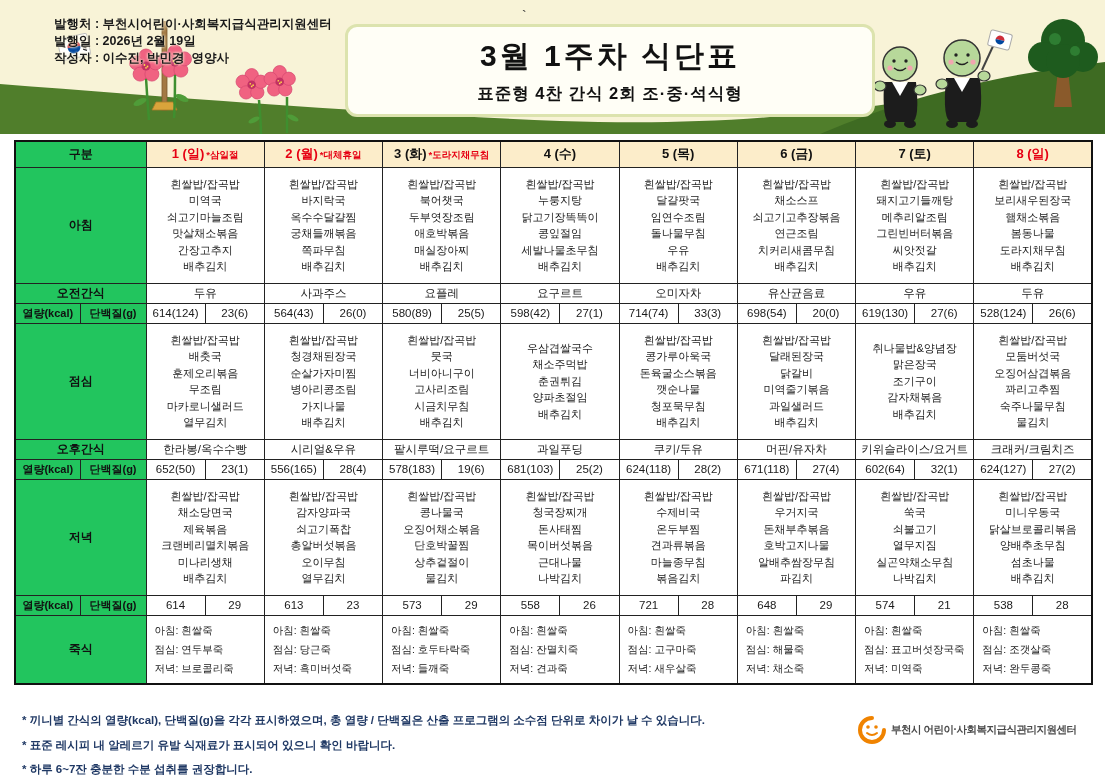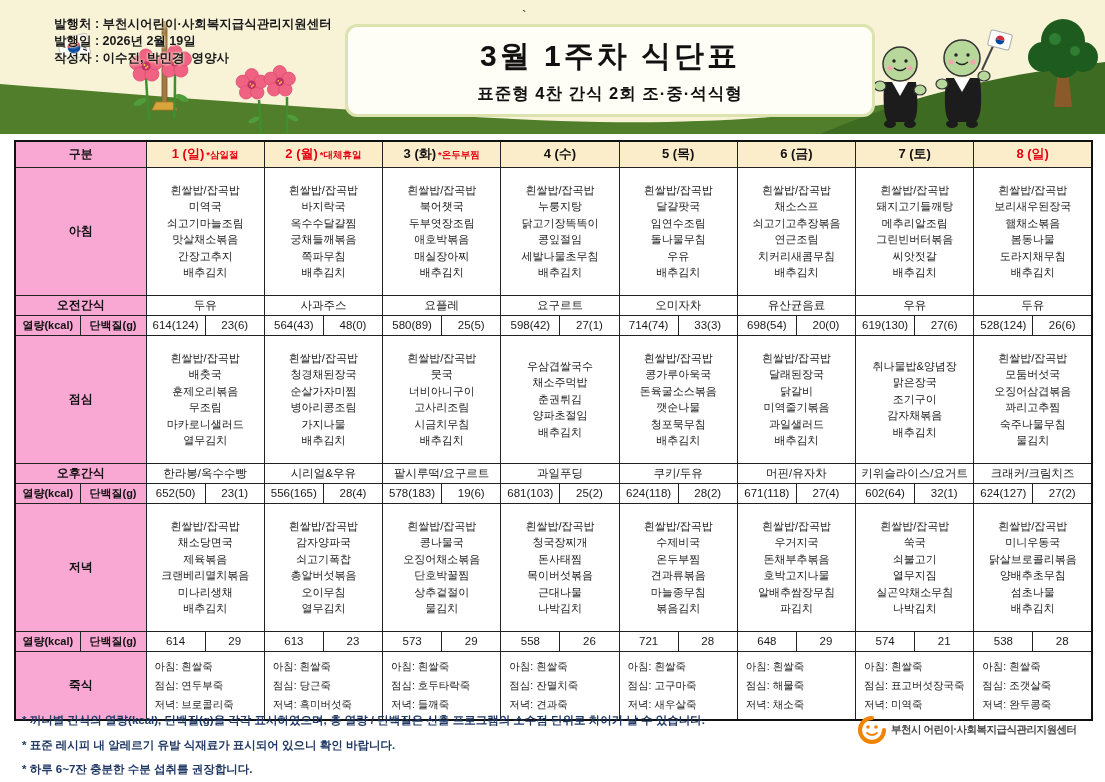--- a/index.html
+++ b/index.html
@@ -19,31 +19,31 @@
   .title-main { font-size:30px; font-weight:bold; color:#111; letter-spacing:3px; }
   .title-sub  { font-size:16.5px; font-weight:bold; color:#111; margin-top:6px; letter-spacing:1px; }
   .tick-mark { position:absolute; left:522px; top:8px; z-index:2; font-size:14px; color:#333; }
 
   
   table.menu-grid { position:absolute; left:14px; top:140px; width:1077px; z-index:2;
                     border-collapse:collapse; table-layout:fixed; background:#fff;
                     border:2px solid #111; }
   .menu-grid th, .menu-grid td { border:1px solid #222; text-align:center; vertical-align:middle;
                                  overflow:hidden; }
-  .menu-grid th.lbl { background:#f9a8d4; font-weight:bold; font-size:12px; color:#111; }
+  .menu-grid th.lbl { background:#22c55e; font-weight:bold; font-size:12px; color:#111; }
   .menu-grid th.half { font-size:11px; }
   tr.h-head  { height:26px; }
   tr.h-menu  { height:116px; }
   tr.h-small { height:20px; }
   tr.h-total { height:21px; }
   tr.h-porr  { height:69px; }
   th.dayhead { background:#fcedca; font-size:13px; font-weight:bold; color:#111; }
   th.dayhead .day-note { font-size:9.5px; color:#e60013; margin-left:2px; }
   th.dayhead.red .day-label { color:#e60013; }
-  td.menu { font-size:11px; line-height:16.5px; color:#1a1a1a; white-space:pre-line; padding:14px 1px; }
+  td.menu { font-size:11px; line-height:16.5px; color:#1a1a1a; white-space:pre-line; padding:2px 1px; }
   td.snack { font-size:11.5px; color:#1a1a1a;margin-left:40px; }
   td.num   { font-size:11.5px; color:#1a1a1a; }
   td.total { font-size:11.5px; color:#1a1a1a; }
   td.porridge { font-size:10.5px; line-height:19px; color:#1a1a1a; text-align:left;
                 padding-left:8px; white-space:pre-line;margin-left:36px; }
 
   
   .notes { position:absolute; left:22px; top:708px; z-index:2; font-size:11.5px; font-weight:bold;
            color:#1f3864; line-height:24.5px; white-space:pre; }
   .logo { position:absolute; left:858px; top:716px; z-index:2; display:flex; align-items:center; gap:5px; }
@@ -182,21 +182,21 @@
     <colgroup>
       <col style="width:65px">
         <col style="width:66px">
       <col span="16" style="width:59.125px">
     </colgroup>
     <tbody>
       <tr id="r-dayhead" class="h-head">
         <th colspan="2" class="lbl">구분</th>
       <th class="dayhead red" colspan="2"><span class="day-label">1 (일)</span><span class="day-note">*삼일절</span></th>
           <th class="dayhead red" colspan="2"><span class="day-label">2 (월)</span><span class="day-note">*대체휴일</span></th>
-          <th class="dayhead" colspan="2"><span class="day-label">3 (화)</span><span class="day-note">*온두부찜</span></th>
+          <th class="dayhead" colspan="2"><span class="day-label">3 (화)</span><span class="day-note">*도라지채무침</span></th>
           <th class="dayhead" colspan="2"><span class="day-label">4 (수)</span></th>
           <th class="dayhead" colspan="2"><span class="day-label">5 (목)</span></th>
           <th class="dayhead" colspan="2"><span class="day-label">6 (금)</span></th>
           <th class="dayhead" colspan="2"><span class="day-label">7 (토)</span></th>
           <th class="dayhead red" colspan="2"><span class="day-label">8 (일)</span></th>
         </tr>
       <tr id="r-breakfast" class="h-menu">
         <th colspan="2" class="lbl">아침</th>
       <td class="menu" colspan="2">흰쌀밥/잡곡밥
 미역국
@@ -257,21 +257,21 @@
           <td class="snack" colspan="2">유산균음료</td>
           <td class="snack" colspan="2">우유</td>
           <td class="snack" colspan="2">두유</td>
         </tr>
       <tr id="r-kcal1" class="h-small">
         <th class="lbl half">열량(kcal)</th>
         <th class="lbl half">단백질(g)</th>
       <td class="num">614(124)</td>
           <td class="num">23(6)</td>
           <td class="num">564(43)</td>
-          <td class="num">48(0)</td>
+          <td class="num">26(0)</td>
           <td class="num">580(89)</td>
           <td class="num">25(5)</td>
           <td class="num">598(42)</td>
           <td class="num">27(1)</td>
           <td class="num">714(74)</td>
           <td class="num">33(3)</td>
           <td class="num">698(54)</td>
           <td class="num">20(0)</td>
           <td class="num">619(130)</td>
           <td class="num">27(6)</td>

